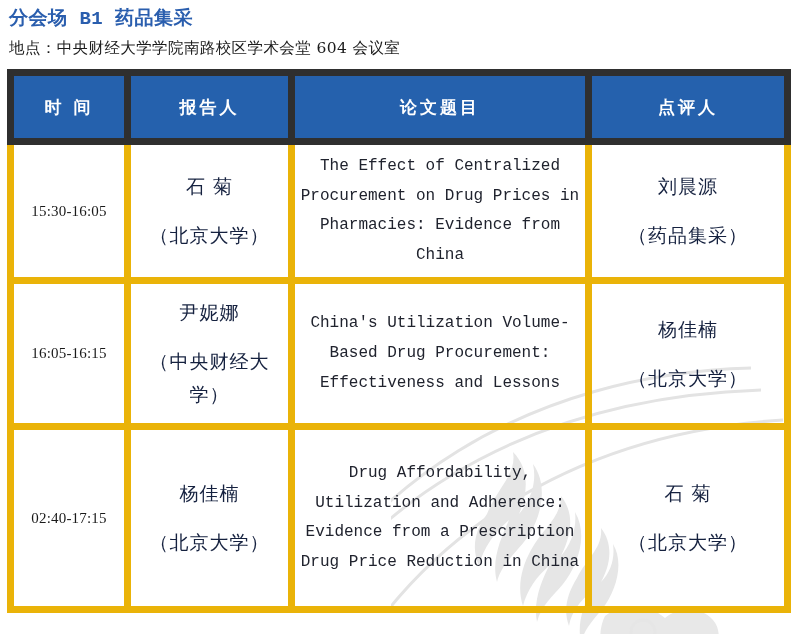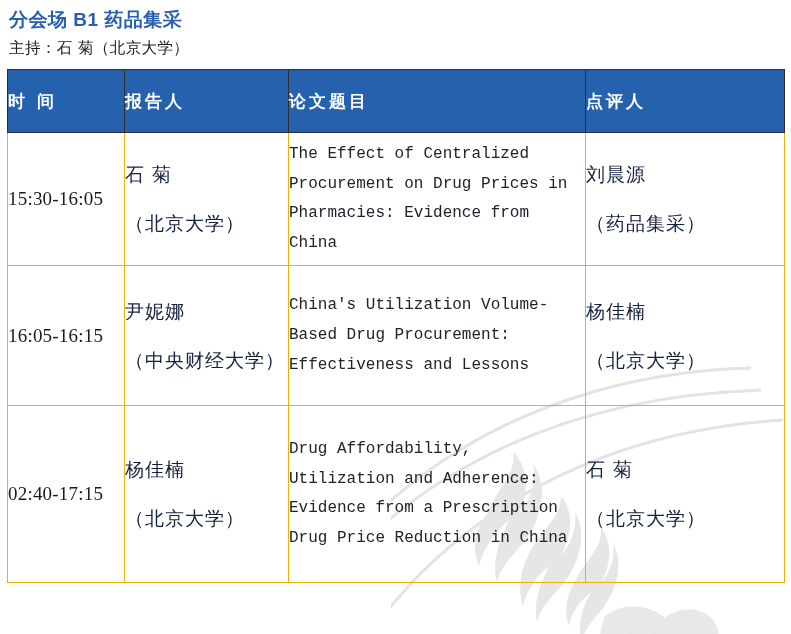--- a/index.html
+++ b/index.html
@@ -28,21 +28,21 @@
     opacity: 1;
   }
 
   
   #page-header {
     position: relative;
     z-index: 2;
     padding: 8px 0 0 9px;
   }
   #session-title {
-    font-family: Liberation Sans, sans-serif;
+    font-family: Liberation Mono, monospace;
     font-weight: bold;
     font-size: 19px;
     letter-spacing: 0.5px;
     color: #2a5eae;
     line-height: 1.25;
     margin: 0 0 9px 0;
   }
   .meta-line {
     font-family: "DejaVu Serif", "Liberation Serif", serif;
     font-size: 15.5px;
@@ -59,43 +59,43 @@
     margin: 7px 7px 0 7px;
   }
   table.schedule {
     border-collapse: collapse;
     width: 777px;
     table-layout: fixed;
     background: transparent;
   }
   table.schedule th,
   table.schedule td {
-    border: 1px solid #eab308;
+    border: 7px solid #eab308;
     vertical-align: middle;
-    text-align: left;
+    text-align: center;
     padding: 0;
   }
   table.schedule thead th {
     background: #2561ad;
     color: #ffffff;
     font-family: "DejaVu Sans", "Liberation Sans", sans-serif;
     font-weight: bold;
     font-size: 17px;
     letter-spacing: 3px;
     height: 62px;
     border-color: #2f2f2f;
   }
   .col-time   { width: 117px; }
   .col-author { width: 164px; }
   .col-paper  { width: 297px; }
   .col-disc   { width: 199px; }
 
   td.cell-time {
     font-family: "Liberation Serif", "DejaVu Serif", serif;
-    font-size: 19px;
+    font-size: 15px;
     letter-spacing: 0.2px;
     color: #1a1a1a;
   }
   td.cell-person,
   td.cell-disc {
     font-family: "DejaVu Serif", "Liberation Serif", serif;
     font-size: 19px;
     line-height: 1.75;
     color: #15213f;
     letter-spacing: 1px;
@@ -134,21 +134,21 @@
   </g>
   <g fill="none" stroke="#e6e6e6" stroke-width="3">
     <path d="M150 300 c30 18 70 26 108 22"></path>
     <path d="M176 320 c34 16 78 20 116 14"></path>
     <circle cx="252" cy="268" r="12"></circle>
   </g>
 </svg>
 
 <div id="page-header">
   <h1 id="session-title">分会场 B1 药品集采</h1>
-  <p class="meta-line">主持：石  菊（北京大学）</p>
+  <p class="meta-line">地点：中央财经大学学院南路校区学术会堂 604 会议室</p>
 </div>
 
 <div id="schedule-table-wrap">
   <table class="schedule">
     <colgroup>
       <col class="col-time">
         <col class="col-author">
         <col class="col-paper">
         <col class="col-disc">
     </colgroup>

